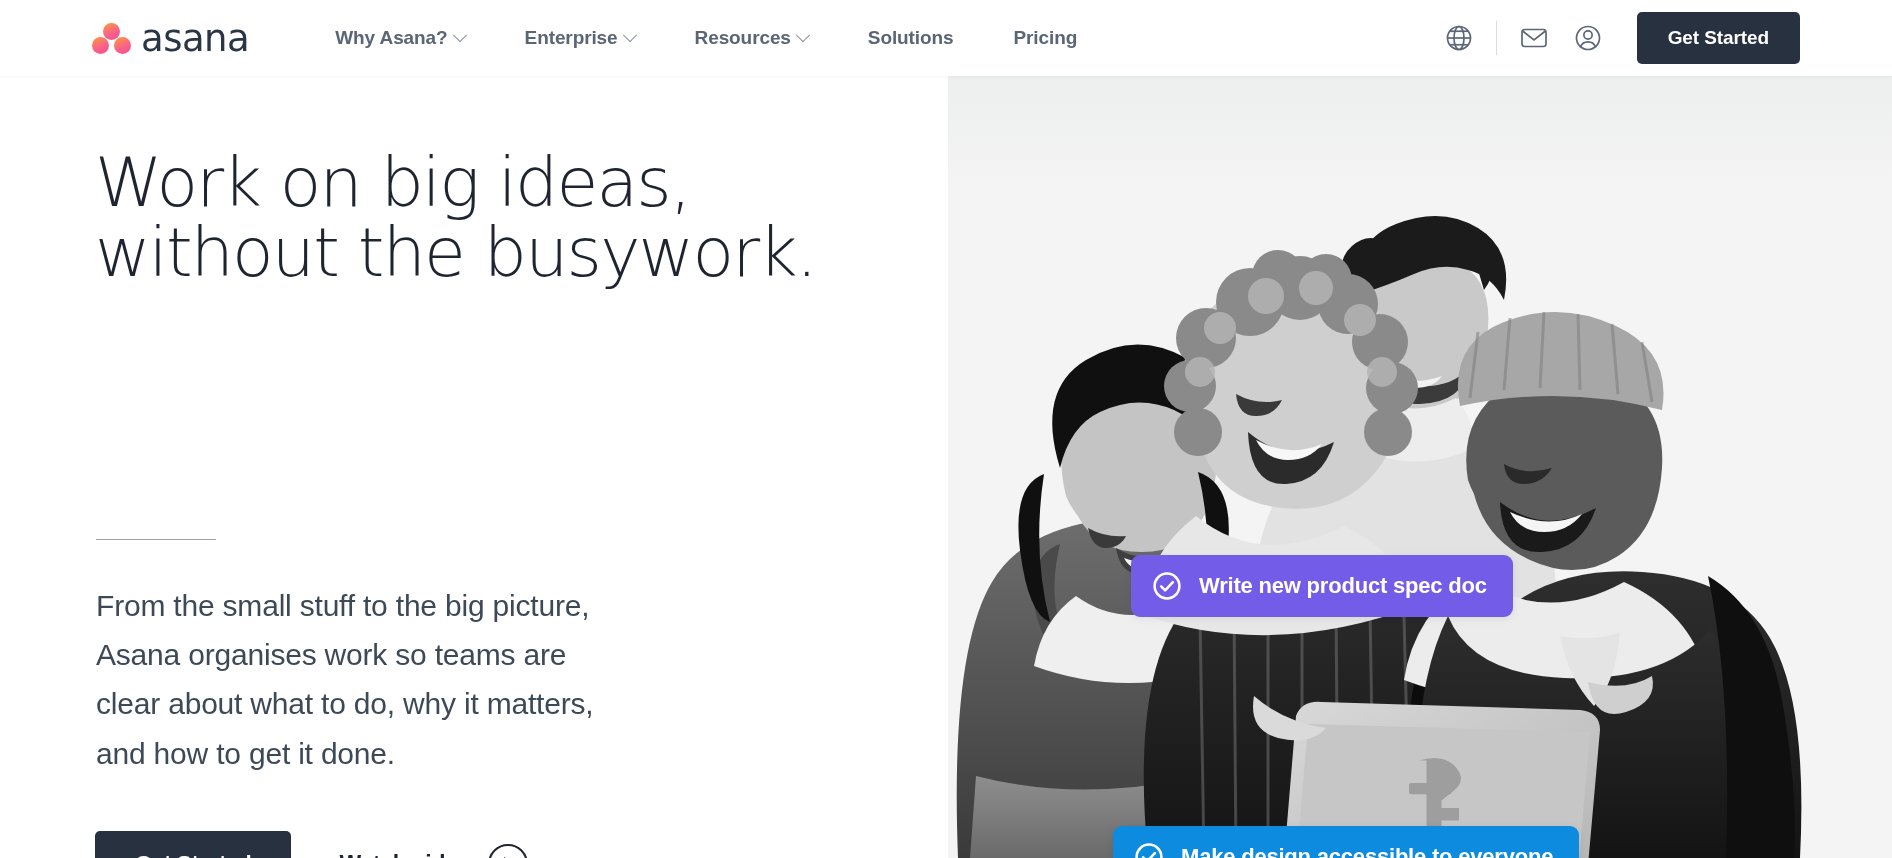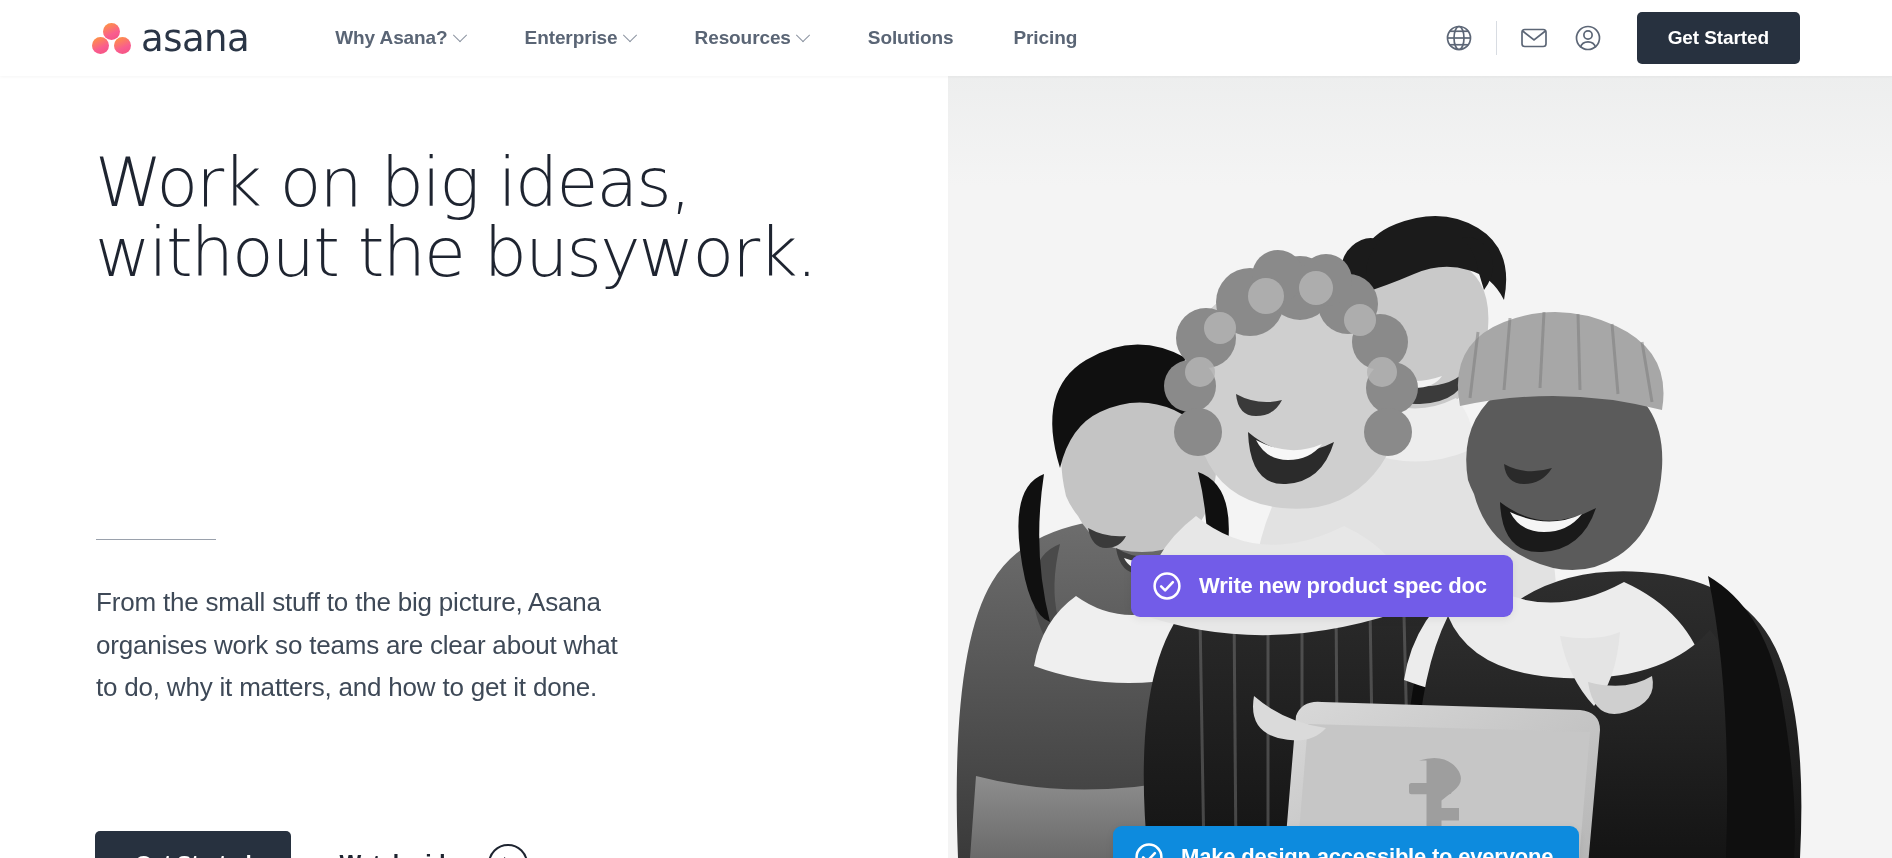--- a/index.html
+++ b/index.html
@@ -83,21 +83,21 @@
     font-size: 68px; line-height: 1.03; font-weight: 300;
     color: #1E2430; letter-spacing: -1.8px;
     font-family: "DejaVu Sans", sans-serif;
   }
   .rule {
     position: absolute; left: 96px; top: 463px;
     width: 120px; height: 1px; background: #9AA1AC;
   }
   .lede {
     position: absolute; left: 96px; top: 505px; width: 540px;
-    font-size: 26px; line-height: 1.64; color: #3E4957; font-weight: 400;
+    font-size: 30px; line-height: 1.64; color: #3E4957; font-weight: 400;
     letter-spacing: -0.2px;
   }
   .cta-row {
     position: absolute; left: 95px; top: 755px;
     display: flex; align-items: center; gap: 48px;
   }
   .cta-primary {
     background: #27313F; color: #fff;
     font-size: 22px; font-weight: 700; letter-spacing: -0.2px;
     border: none; border-radius: 5px; padding: 20px 40px; cursor: pointer;

